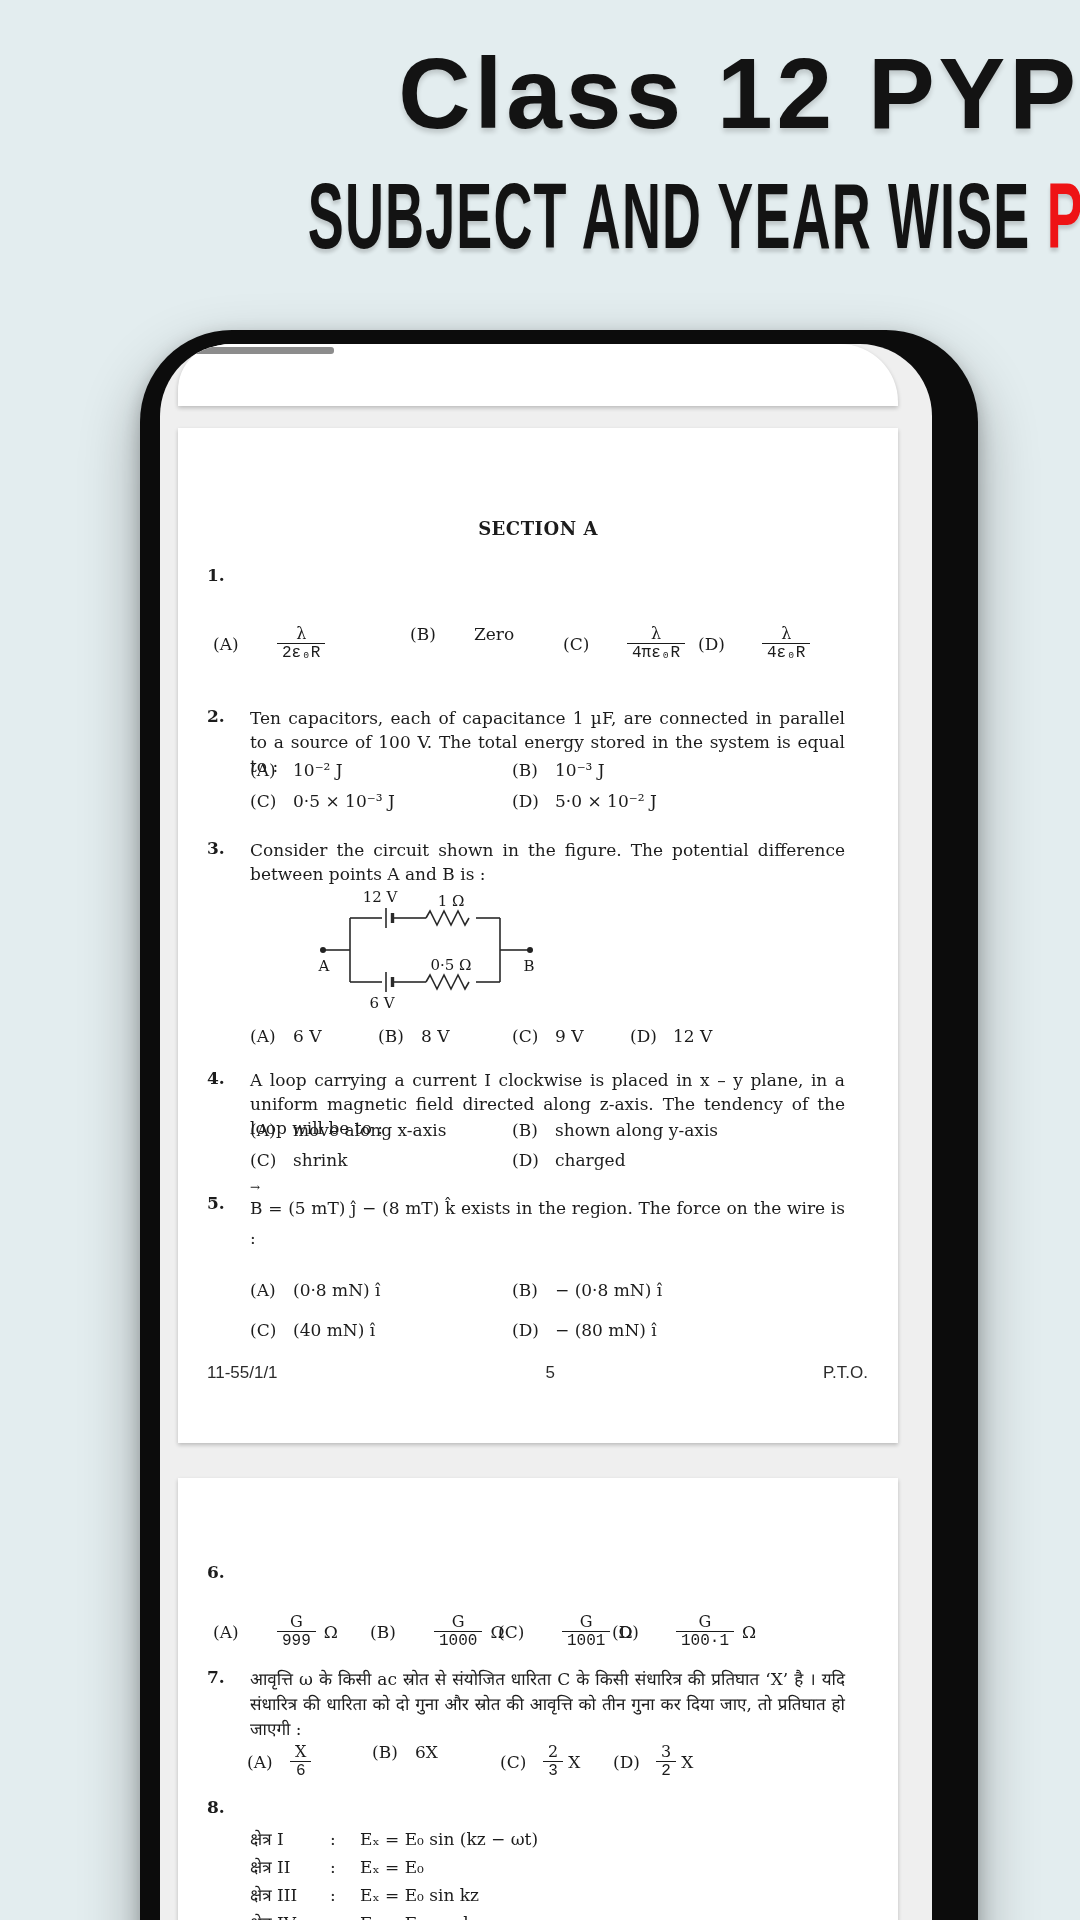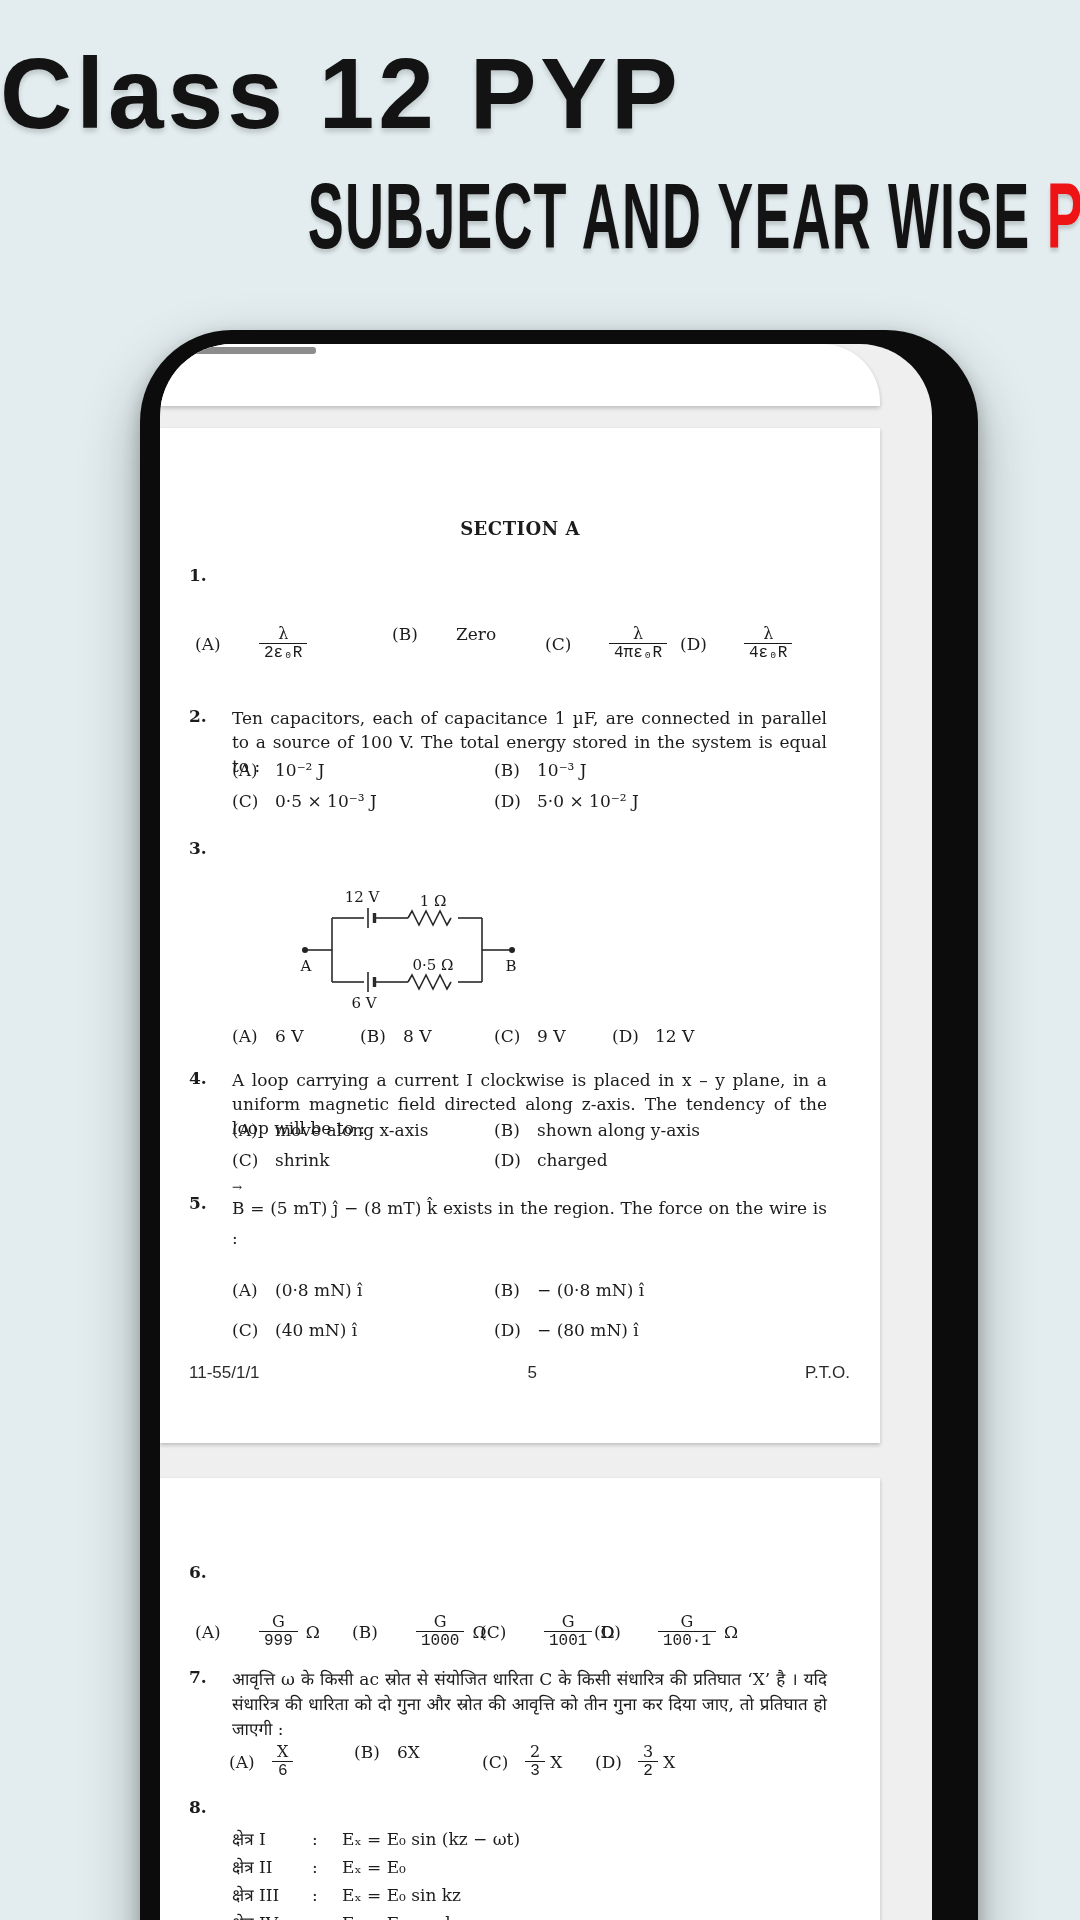--- a/index.html
+++ b/index.html
@@ -1,33 +1,33 @@
 <!DOCTYPE html>
 <html><head>
 <meta charset="utf-8">
 <style>
   html,body{margin:0;padding:0;width:1080px;height:1920px;overflow:hidden;}
   body{background:#e3edef;position:relative;font-family:"Liberation Sans","DejaVu Sans",sans-serif;}
 
   
-  .hero-title{position:absolute;top:38px;left:0;width:100%;text-align:left;
+  .hero-title{position:absolute;top:38px;left:0;width:100%;text-align:right;
     font-size:100px;line-height:110px;font-weight:bold;color:#131313;letter-spacing:4px;
     text-shadow:0 4px 5px rgba(0,0,0,0.16);white-space:nowrap;}
   .hero-sub{position:absolute;top:168px;left:0;width:100%;text-align:center;white-space:nowrap;}
   .hero-sub .squeeze{display:inline-block;transform:scaleX(0.58);transform-origin:50% 50%;
     font-size:93px;line-height:96px;font-weight:bold;color:#131313;letter-spacing:2px;
     text-shadow:0 4px 5px rgba(0,0,0,0.16);}
   .hero-sub .red{color:#ee1315;}
 
   
   .phone{position:absolute;left:140px;top:330px;width:838px;height:1660px;background:#0c0c0c;
     border-radius:92px 92px 0 0;box-shadow:0 26px 60px rgba(0,0,0,0.30), 0 6px 18px rgba(0,0,0,0.22);}
   .screen{position:absolute;left:20px;top:14px;right:46px;bottom:0;background:#efefef;
     border-radius:72px 72px 0 0;overflow:hidden;}
-  .pdf-page{width:720px;background:#ffffff;position:relative;
+  .pdf-page{margin-left:18px;width:720px;background:#ffffff;position:relative;
     box-shadow:0 2px 4px rgba(0,0,0,0.22);}
   .sliver{height:62px;border-radius:46px 58px 0 0;}
   .gap1{height:22px;}
   .gap2{height:35px;}
   .page5{height:1015px;}
   .page6{height:520px;}
   .smudge{position:absolute;left:8px;top:3px;width:148px;height:7px;border-radius:3px;
     background:rgba(45,45,45,0.55);filter:blur(0.6px);}
 
   
@@ -139,20 +139,21 @@
           <span class="oval">0·5 × 10⁻³ J</span>
         </span>
         <span class="opt" style="left:305px;">
           <span class="olabel">(D)</span>
           <span class="oval">5·0 × 10⁻² J</span>
         </span>
       </div>
 
       <div class="q" style="top:410px;">
         <span class="qnum">3.</span>
+        <div class="qtext">Consider the circuit shown in the figure. The potential difference between points A and B is :</div>
       </div>
 
       <div class="figure">
         <svg viewBox="0 0 217 122" width="217" height="122">
           <g fill="none" stroke="#2a2a2a" stroke-width="1.6">
             <path d="M32,28 H64"></path>
             <line x1="68" y1="18" x2="68" y2="38"></line>
             <line x1="74.5" y1="23" x2="74.5" y2="33" stroke-width="3.4"></line>
             <path d="M76,28 H108"></path>
             <path d="M108,28 l4,-7 l7,14 l7,-14 l7,14 l7,-14 l7,14 l4,-7"></path>

